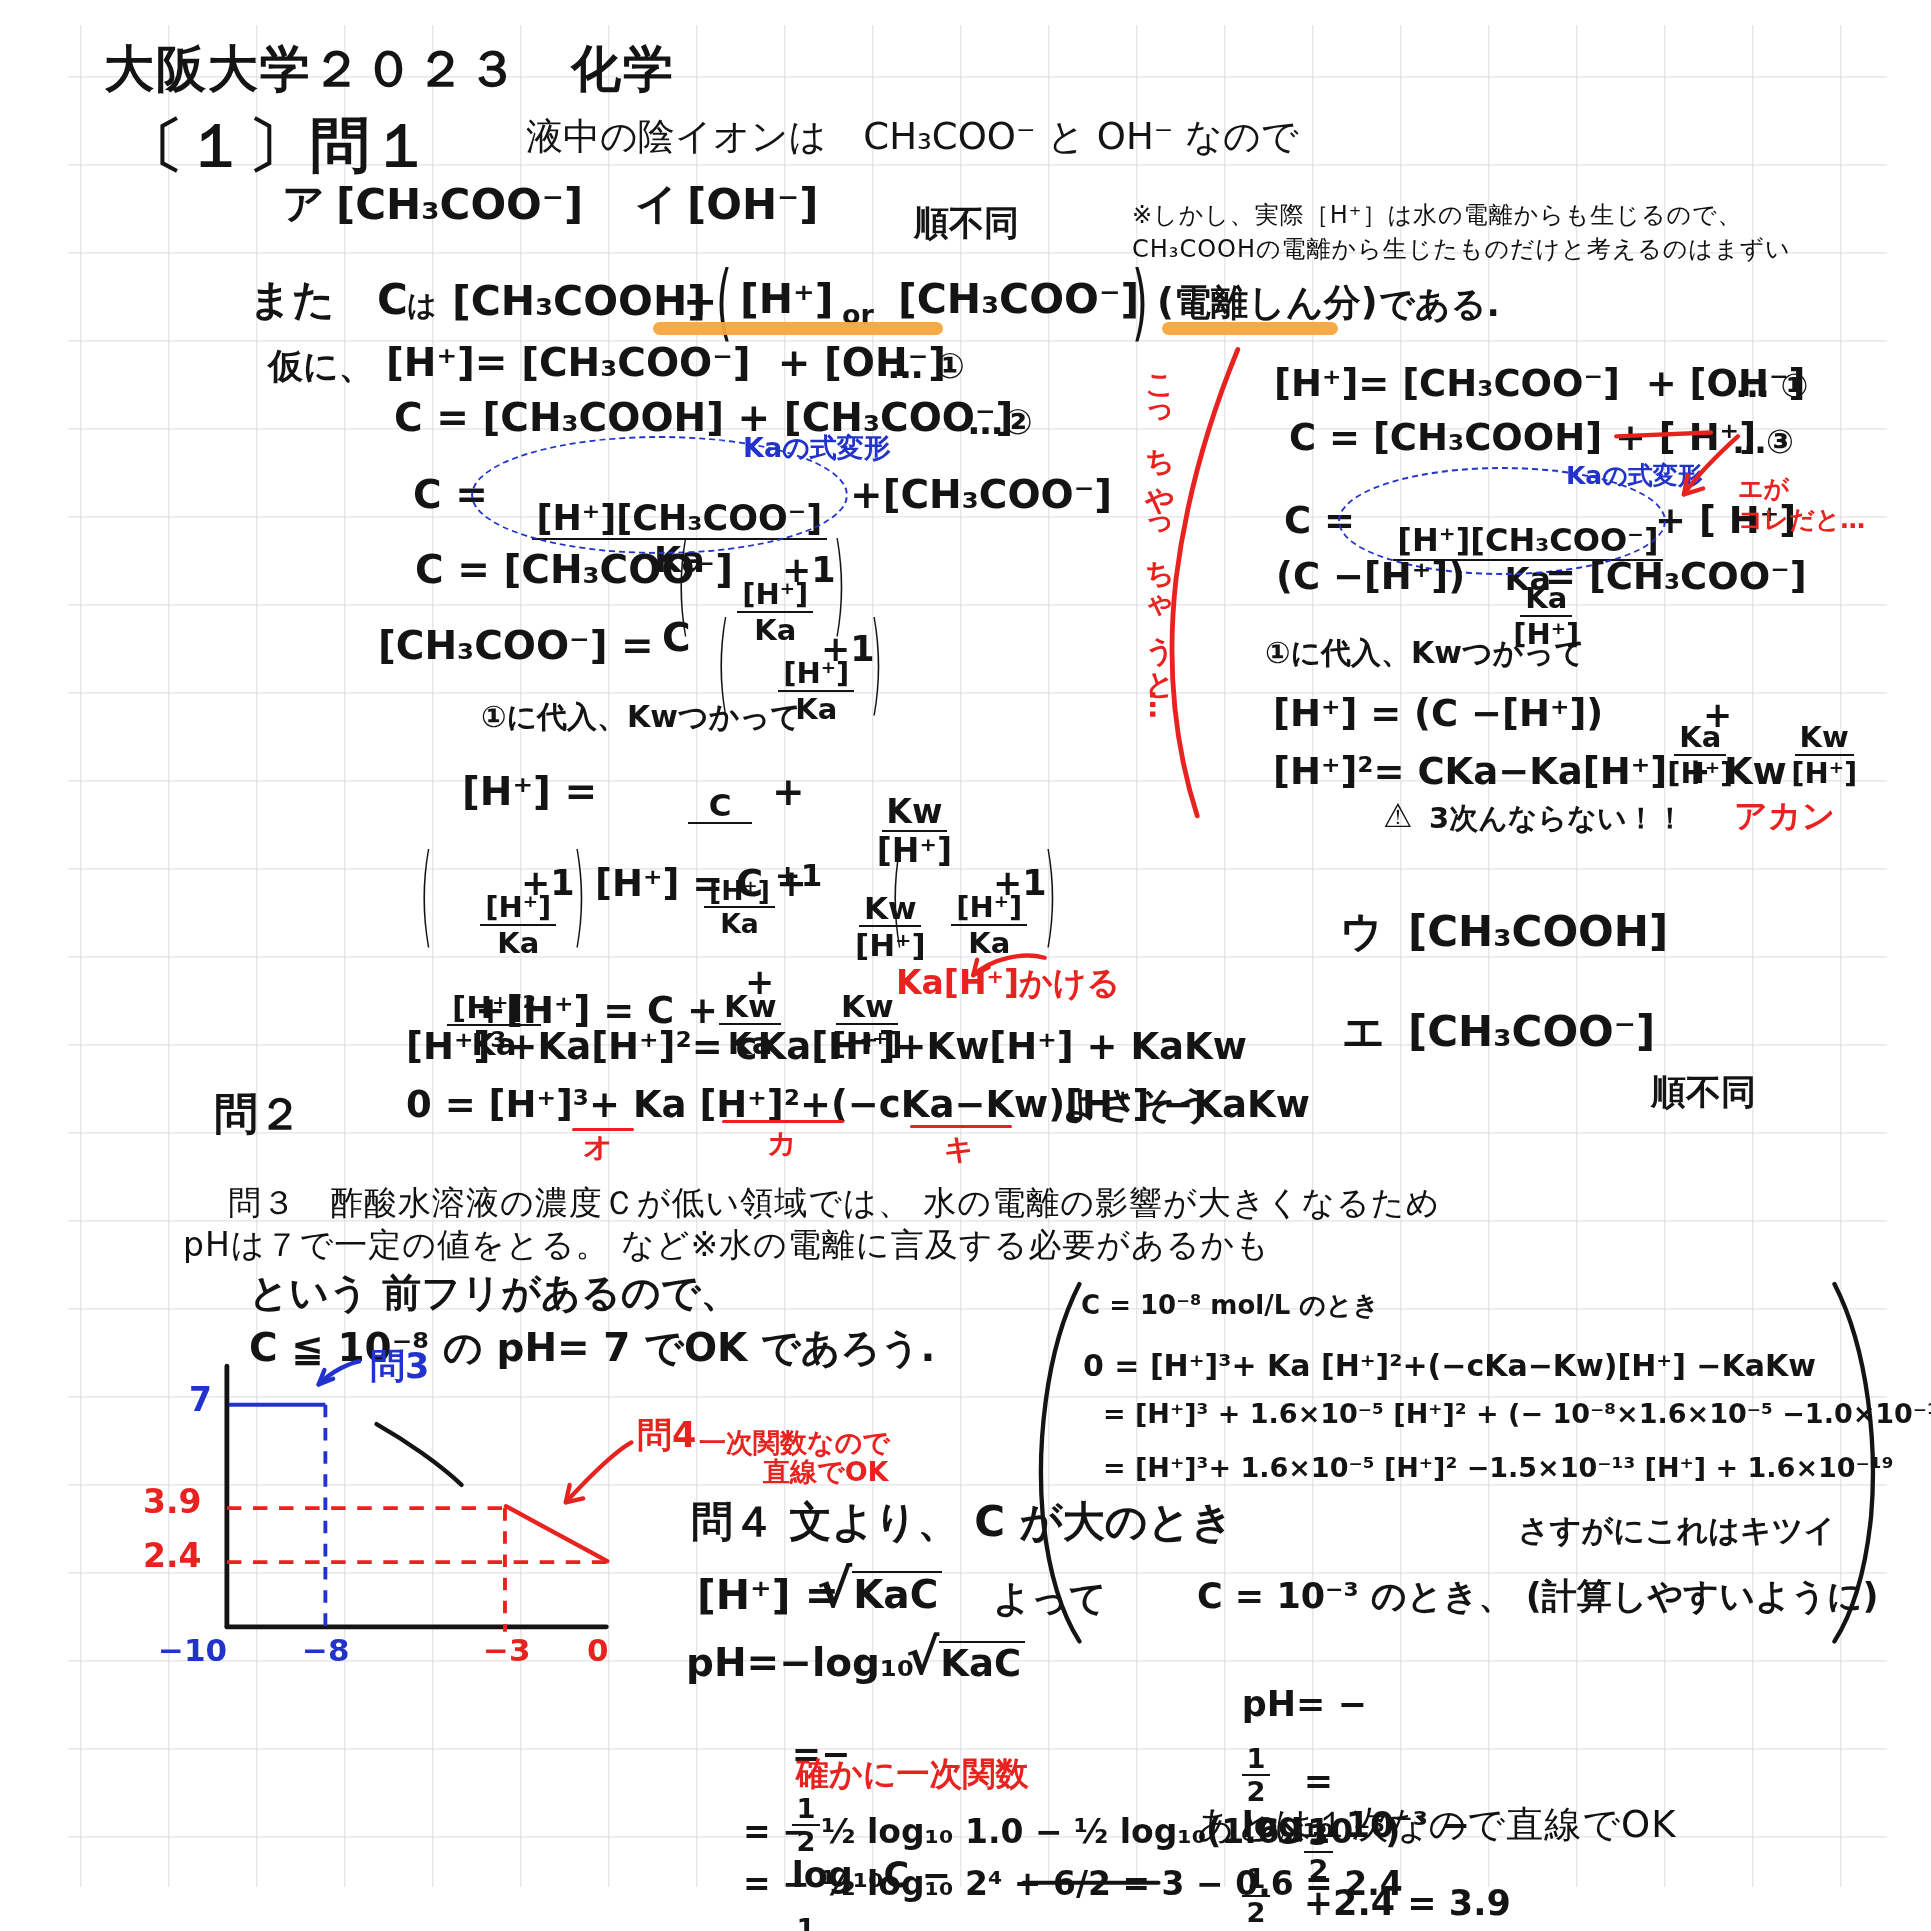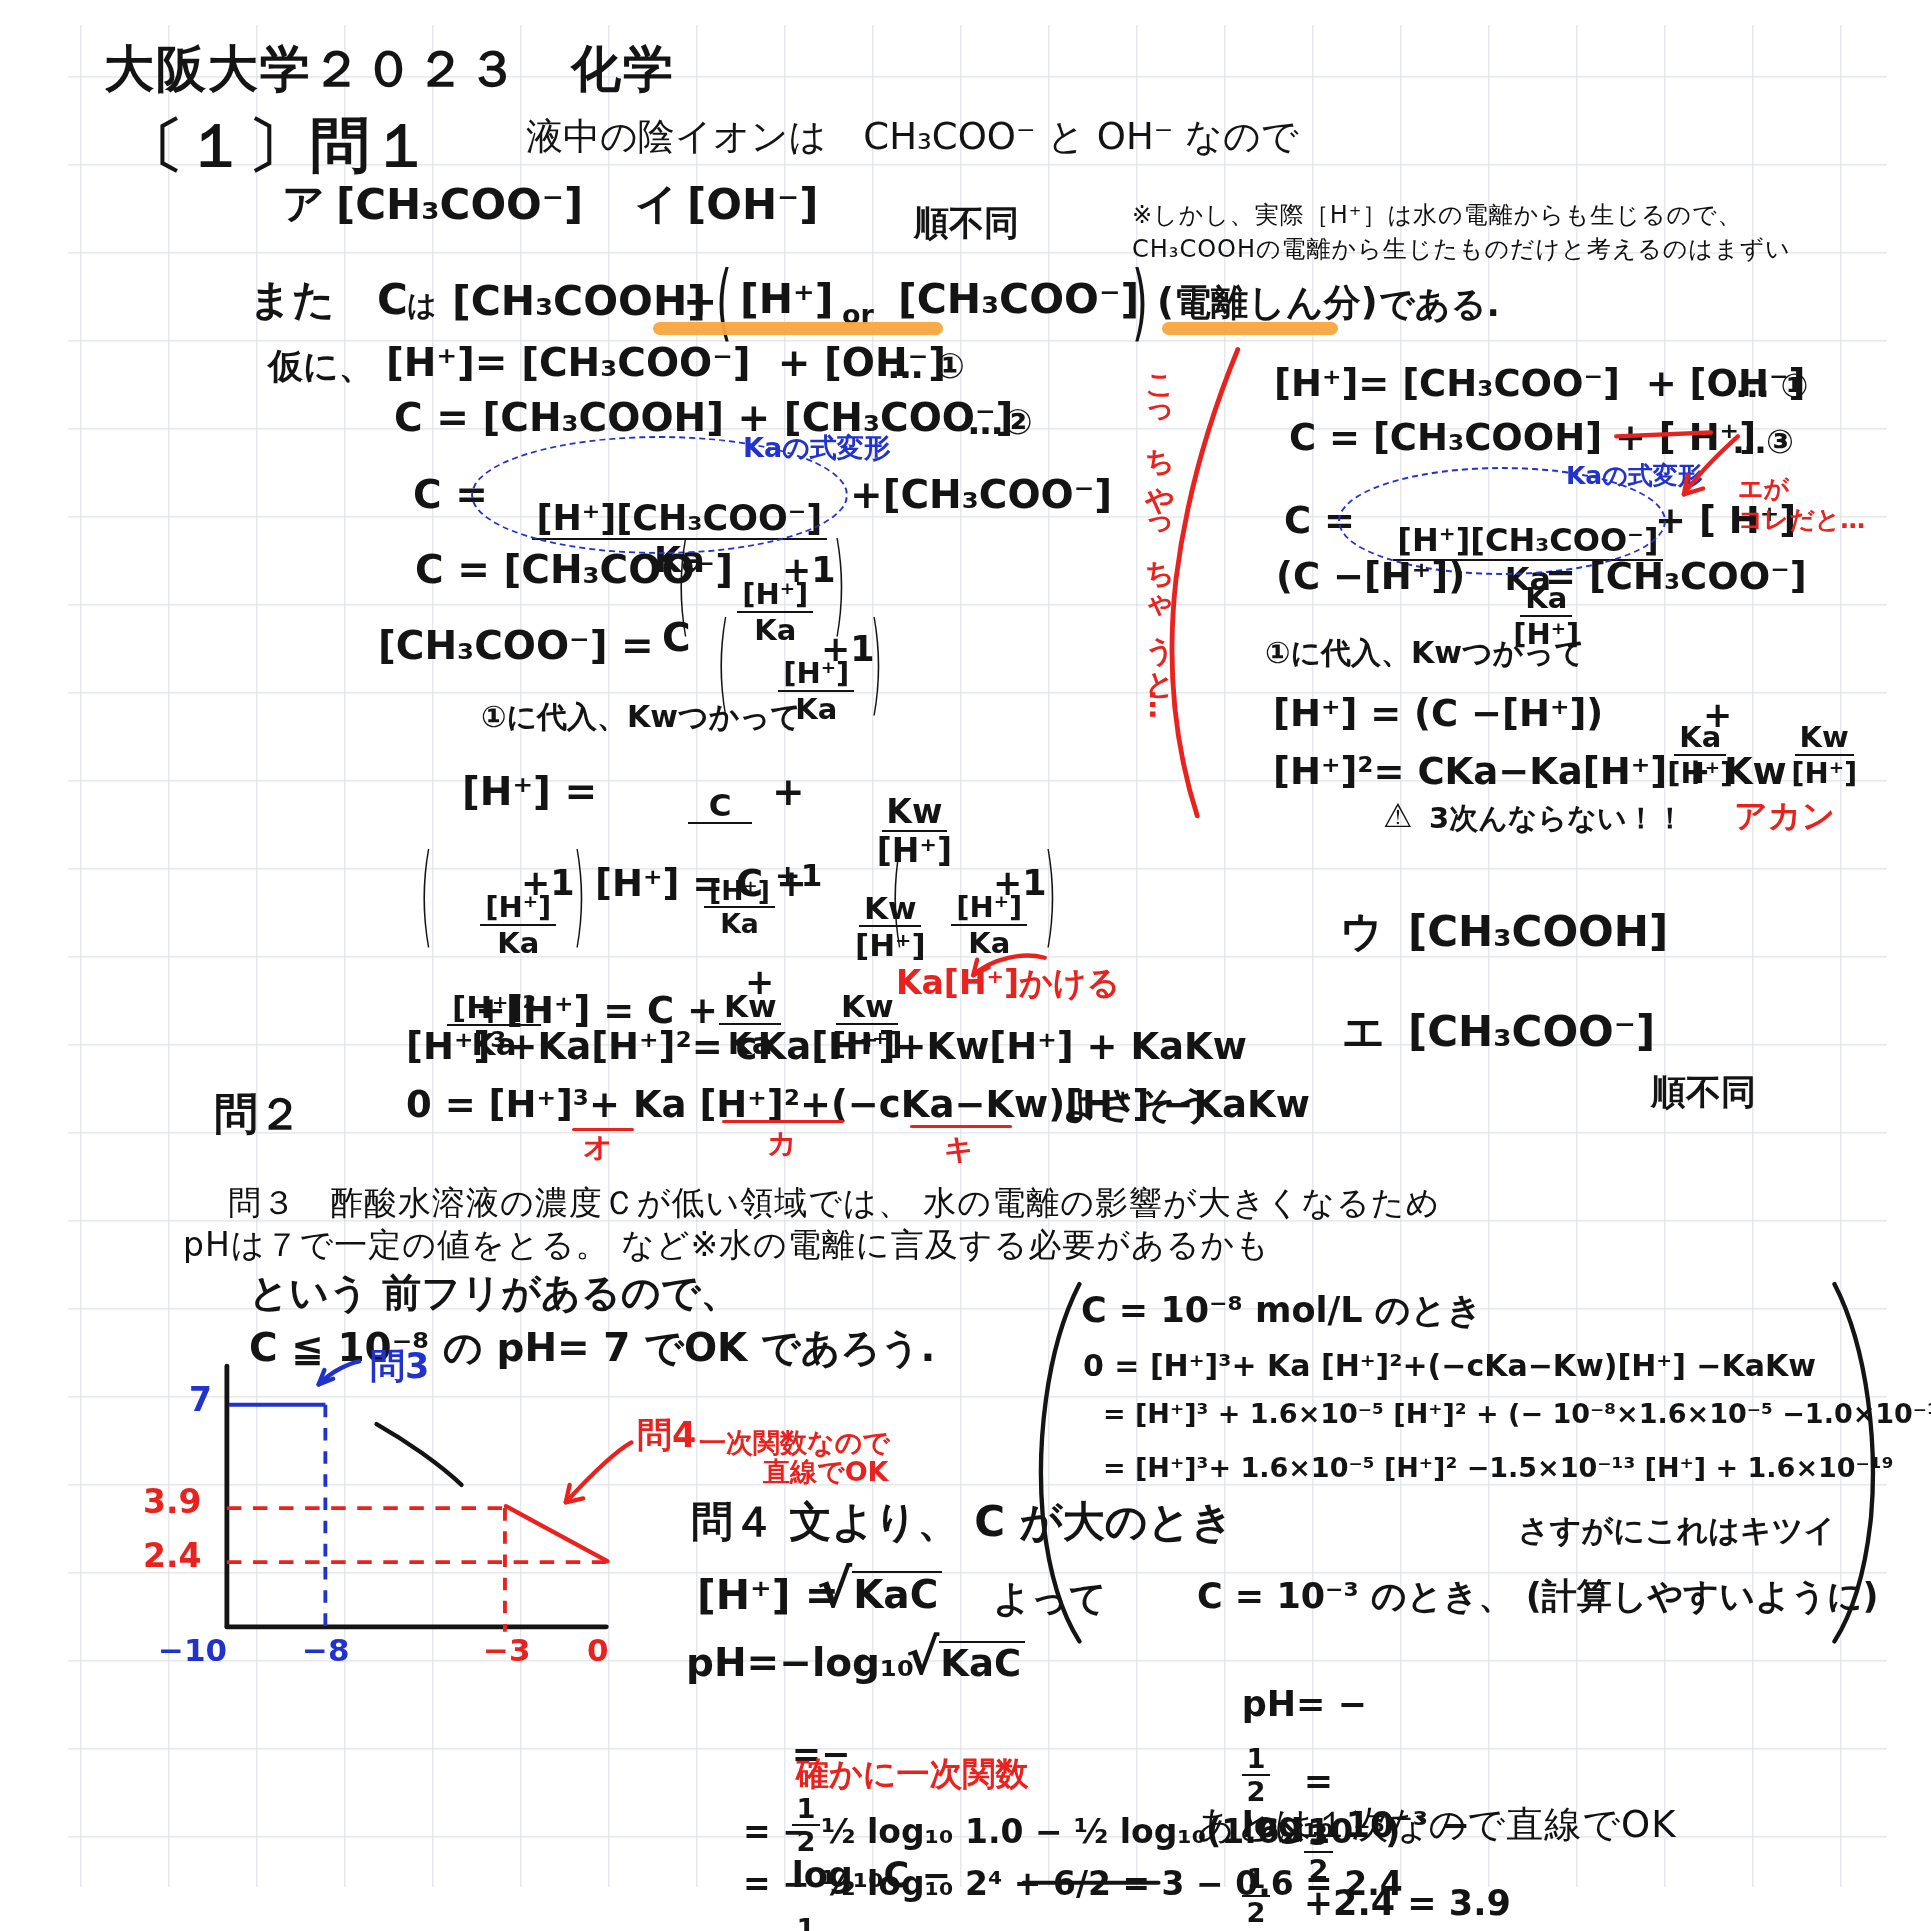--- a/index.html
+++ b/index.html
@@ -303,21 +303,21 @@
   <div class="ink hw red" style="left:143px;top:1539px;font-size:33px;">2.4</div>
 
   <div class="ink hw blue" style="left:158px;top:1634px;font-size:31px;">−10</div>
   <div class="ink hw blue" style="left:302px;top:1634px;font-size:31px;">−8</div>
   <div class="ink hw red" style="left:483px;top:1634px;font-size:31px;">−3</div>
   <div class="ink hw red" style="left:587px;top:1634px;font-size:31px;">0</div>
 
   <div class="ink hw blue" style="left:370px;top:1348px;font-size:35px;">問3</div>
   <div class="ink hw red" style="left:637px;top:1417px;font-size:35px;">問4</div>
 
-  <div class="ink hw" style="left:1081px;top:1292px;font-size:35px;">C = 10⁻⁸ mol/L のとき</div>
+  <div class="ink hw" style="left:1081px;top:1292px;font-size:26px;">C = 10⁻⁸ mol/L のとき</div>
   <div class="ink hw" style="left:1083px;top:1350px;font-size:30px;">0 = [H⁺]³+ Ka [H⁺]²+(−cKa−Kw)[H⁺] −KaKw</div>
   <div class="ink hw" style="left:1103px;top:1400px;font-size:27px;">= [H⁺]³ + 1.6×10⁻⁵ [H⁺]² + (− 10⁻⁸×1.6×10⁻⁵ −1.0×10⁻¹⁴)[H⁺] −1.6×10⁻¹⁹</div>
   <div class="ink hw" style="left:1103px;top:1454px;font-size:27px;">= [H⁺]³+ 1.6×10⁻⁵ [H⁺]² −1.5×10⁻¹³ [H⁺] + 1.6×10⁻¹⁹</div>
   <div class="ink hw" style="left:1518px;top:1514px;font-size:31px;">さすがにこれはキツイ</div>
 
   <div class="ink hw red" style="left:699px;top:1429px;font-size:27px;">一次関数なので</div>
   <div class="ink hw red" style="left:763px;top:1458px;font-size:27px;">直線でOK</div>
 
   <div class="ink hw" style="left:691px;top:1500px;font-size:42px;">問４ 文より、 C が大のとき</div>
 

